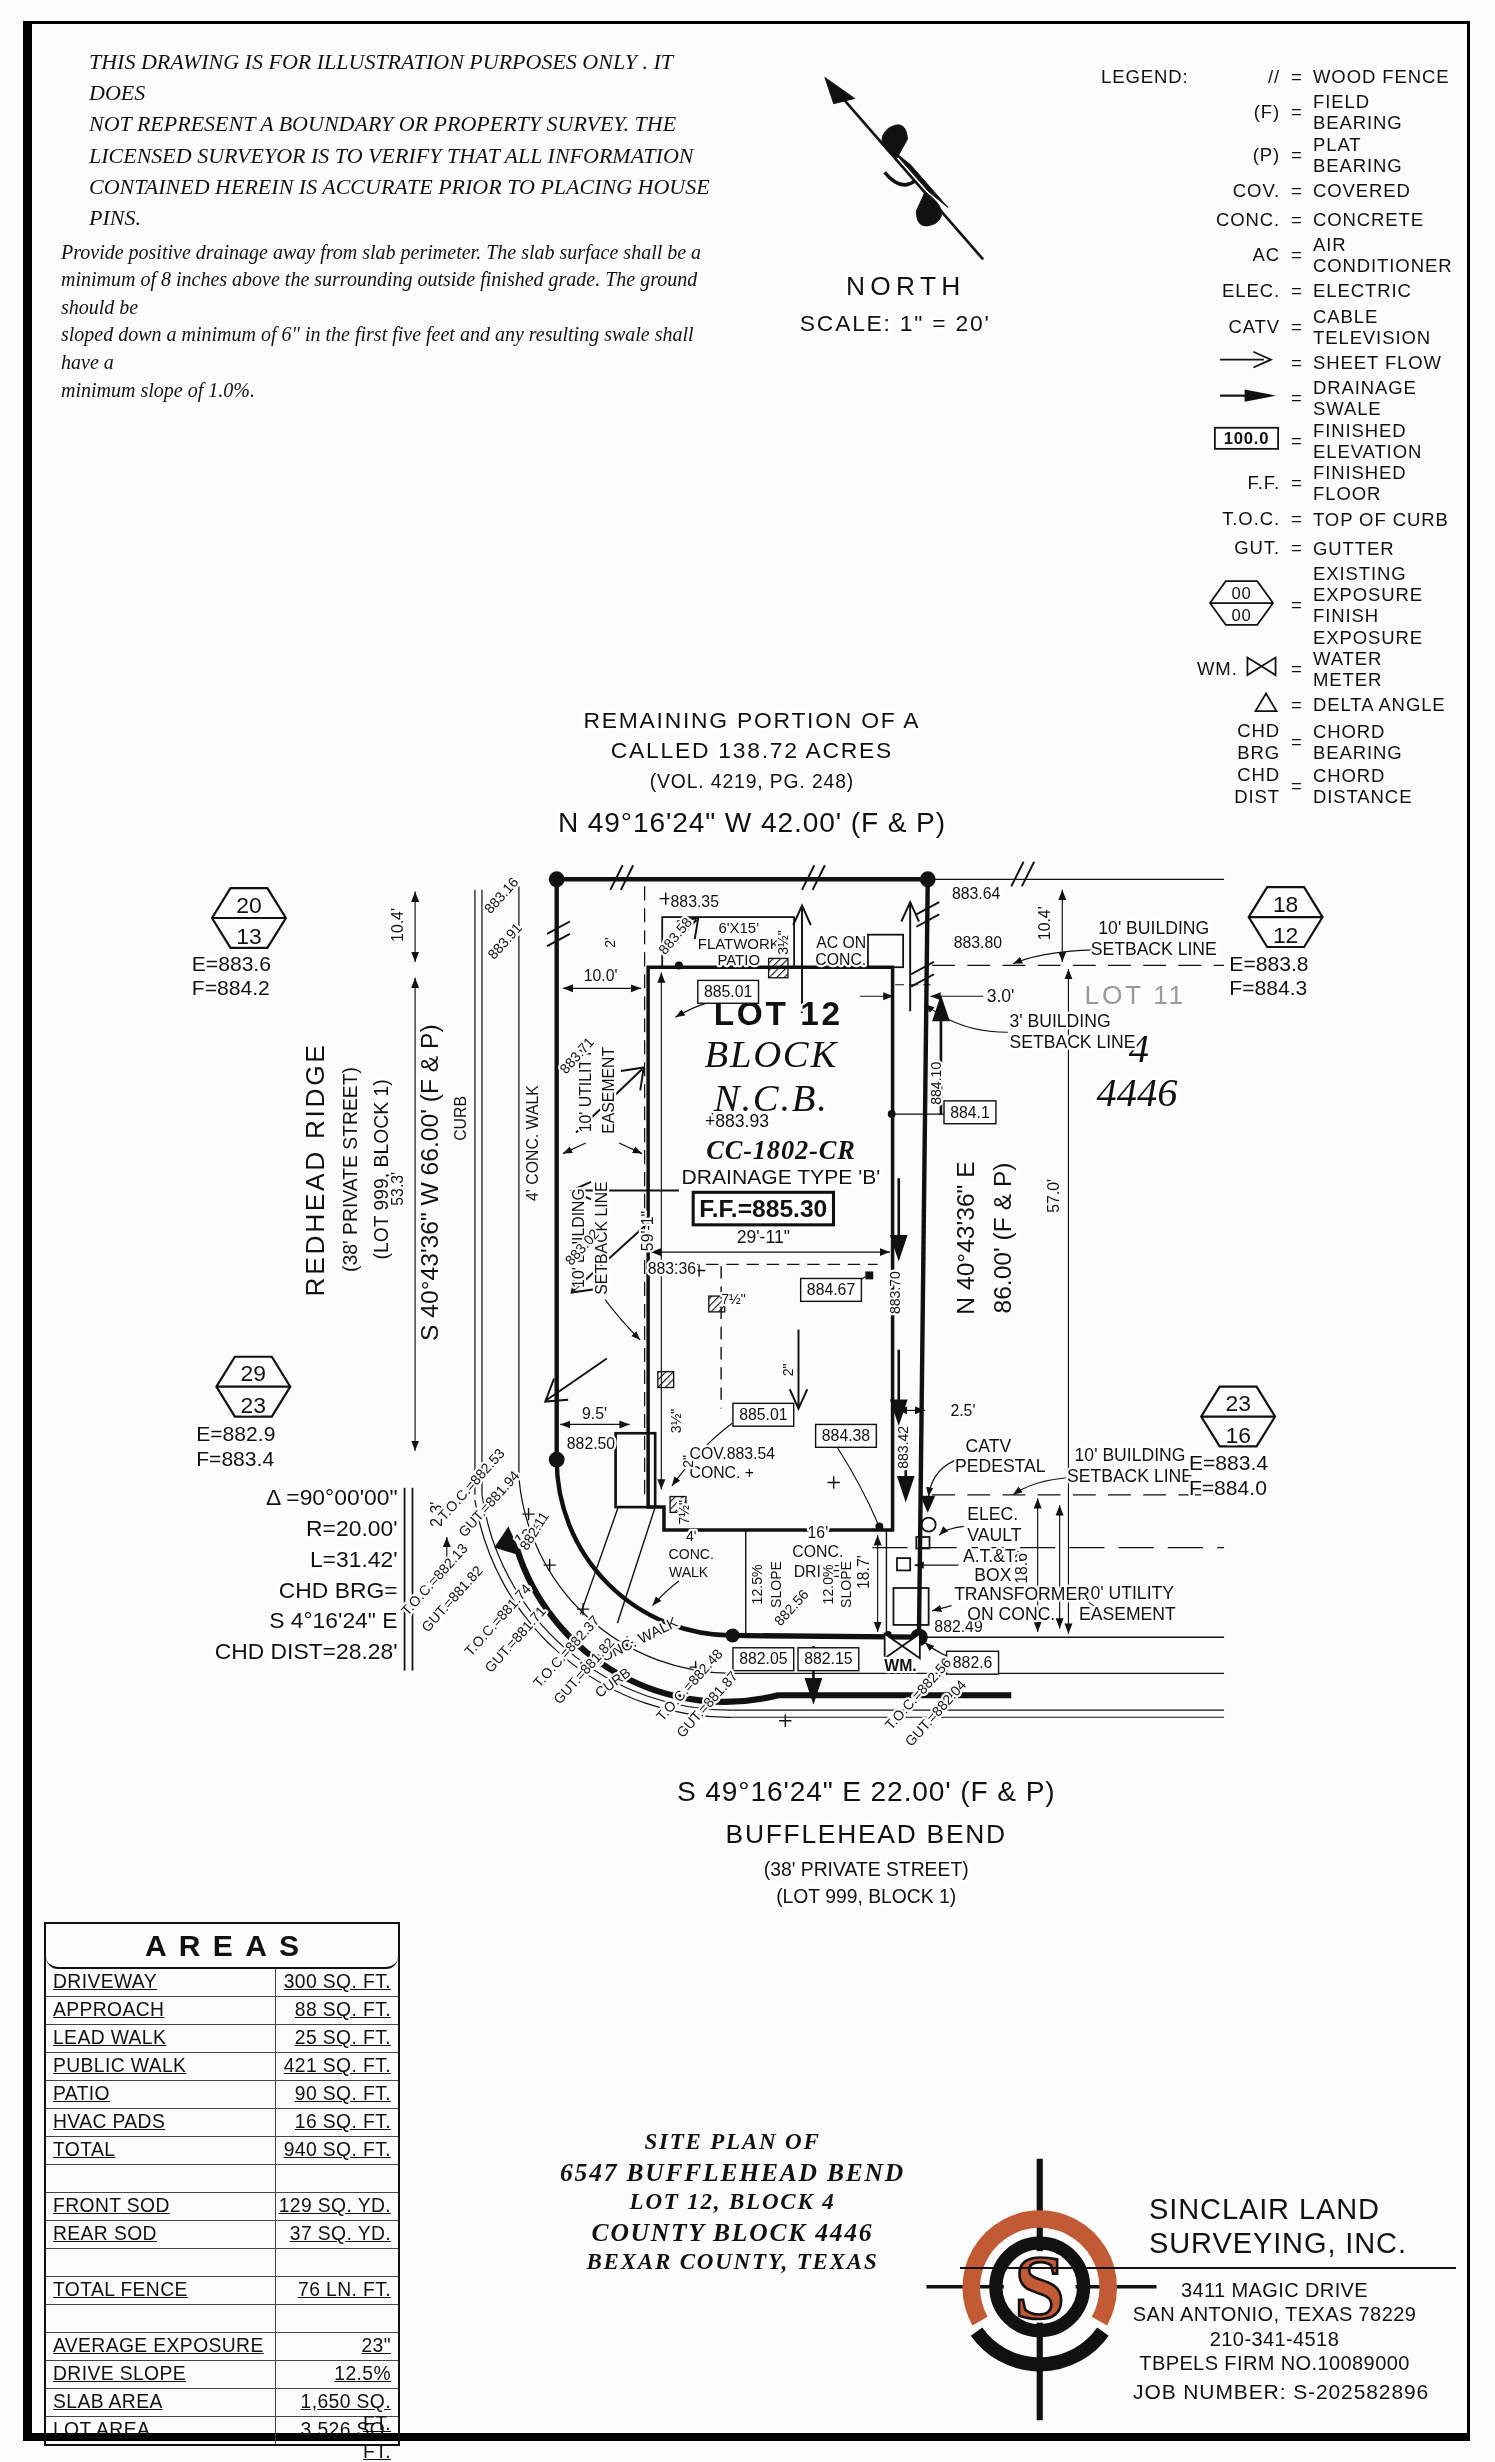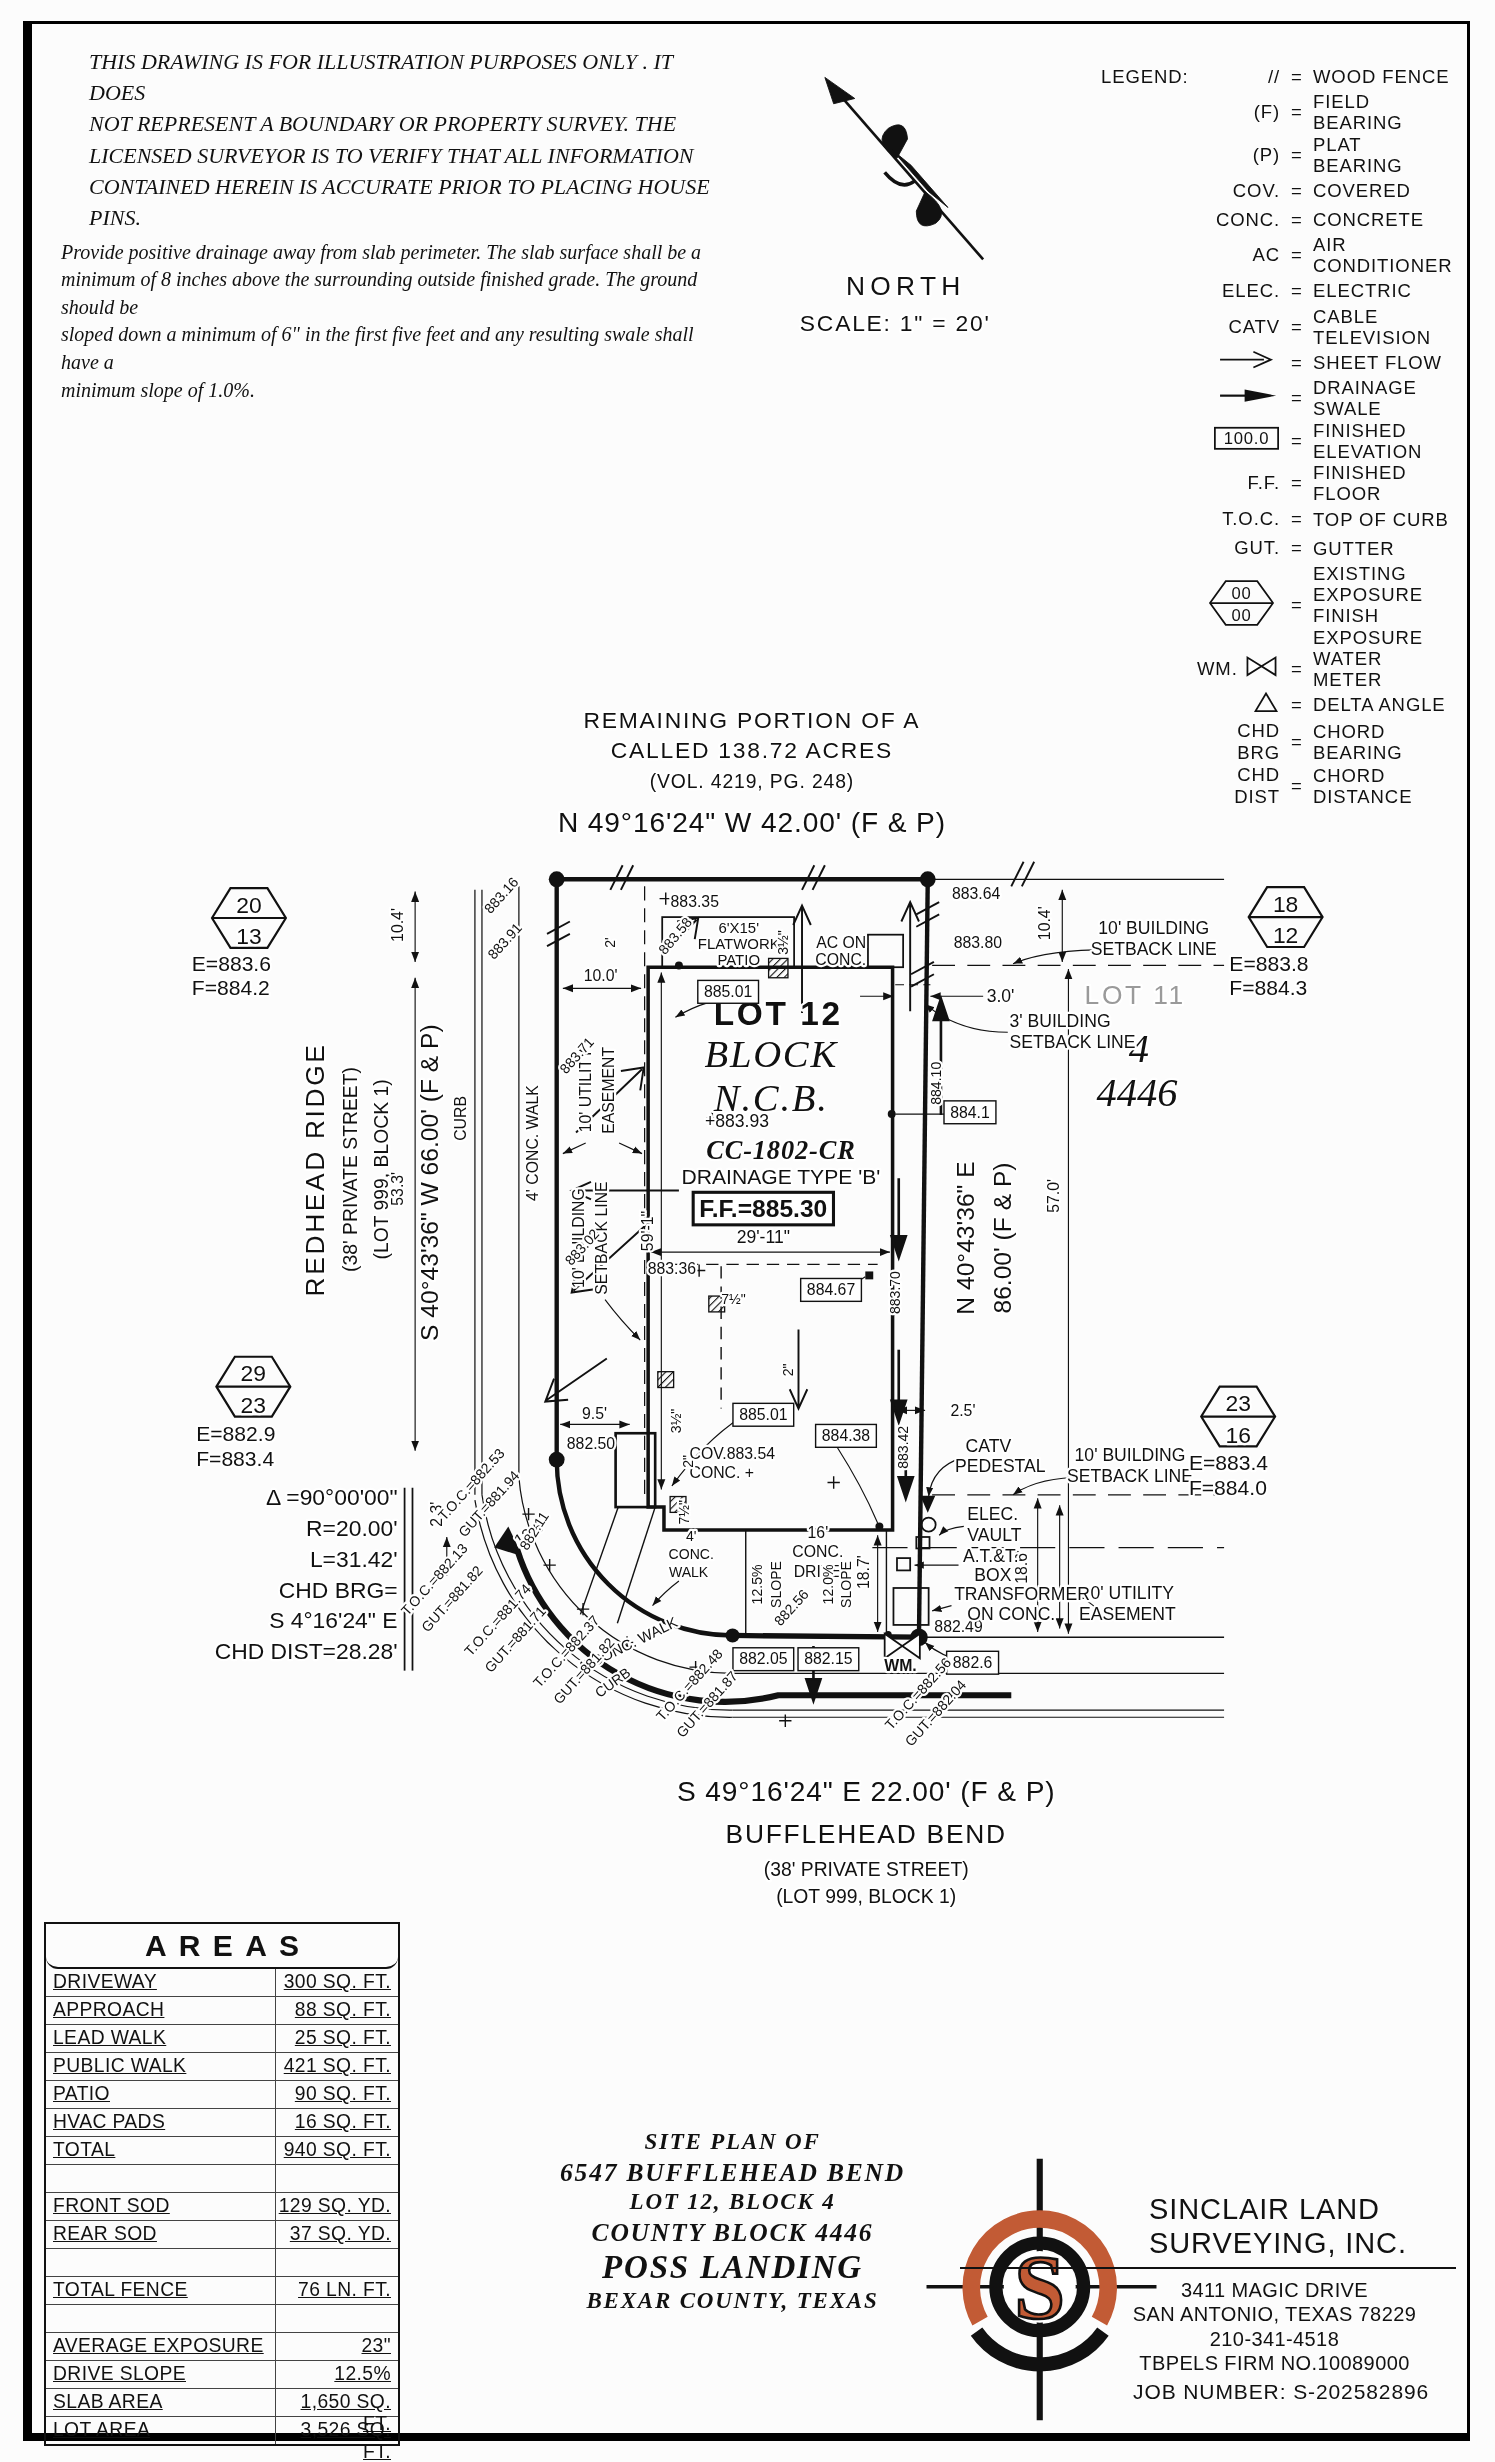--- a/index.html
+++ b/index.html
@@ -536,21 +536,21 @@
           </svg></span>
       </div>
       <div class="lg-eq">=</div>
       <div class="lg-lab">
         <div>DRAINAGE SWALE</div>
       </div>
     </div>
     <div class="lg-row">
       <div class="lg-pre"></div>
       <div class="lg-sym">
-        <span style="margin-left: 5.3px;"><svg width="67" height="24.6" viewBox="0 0 76 28" style="font-size:21px">
+        <span style="margin-left: 5.3px; font-weight: bold;"><svg width="67" height="24.6" viewBox="0 0 76 28" style="font-size:21px">
             <rect x="2" y="2" width="72" height="24" fill="none" stroke="#111" stroke-width="2"></rect>
             <text x="38" y="21" text-anchor="middle" font-size="19" font-family="Liberation Sans,sans-serif" fill="#111">100.0</text>
           </svg></span>
       </div>
       <div class="lg-eq">=</div>
       <div class="lg-lab">
         <div>FINISHED ELEVATION</div>
       </div>
     </div>
     <div class="lg-row">
@@ -719,21 +719,20 @@
         <div class="ar-val">3,526 SQ. FT.</div>
       </div>
     </div>
 </div>
 
 <div id="titleblock">
   <div class="tl t-s">SITE PLAN OF</div>
   <div class="tl t-m">6547 BUFFLEHEAD BEND</div>
   <div class="tl t-s">LOT 12, BLOCK 4</div>
   <div class="tl t-m">COUNTY BLOCK 4446</div>
-  <div class="tl t-l">POSS LANDING</div>
   <div class="tl t-s">BEXAR COUNTY, TEXAS</div>
 </div>
 
 <svg id="logo" width="237" height="273" viewBox="0 0 270 310">
   <line x1="133" y1="6" x2="133" y2="304" stroke="#111" stroke-width="7"></line>
   <line x1="4" y1="152" x2="266" y2="152" stroke="#111" stroke-width="4"></line>
   <path d="M65,191 A78,78 0 1 1 201,191" fill="none" stroke="#C25B35" stroke-width="20"></path>
   <path d="M61,203 A88,88 0 0 0 205,203" fill="none" stroke="#111" stroke-width="16"></path>
   <circle cx="133" cy="152" r="50" fill="none" stroke="#111" stroke-width="15"></circle>
   <circle cx="133" cy="152" r="41" fill="#fff"></circle>

